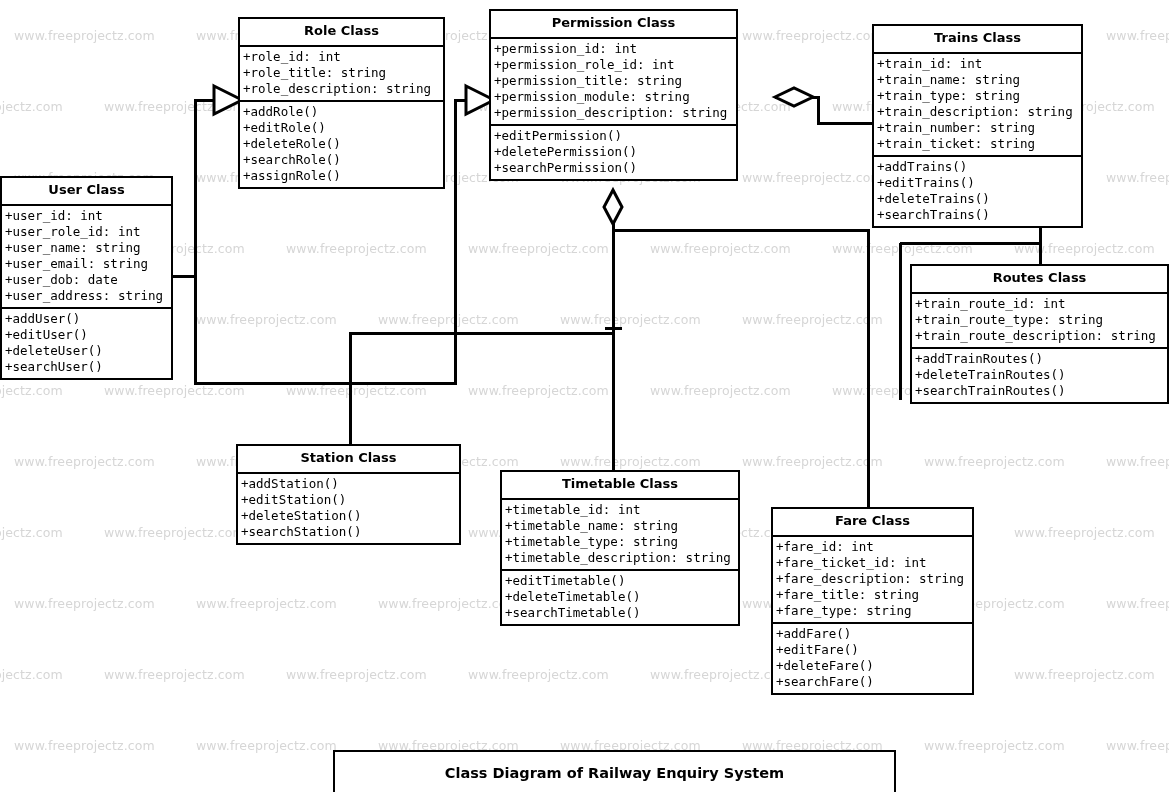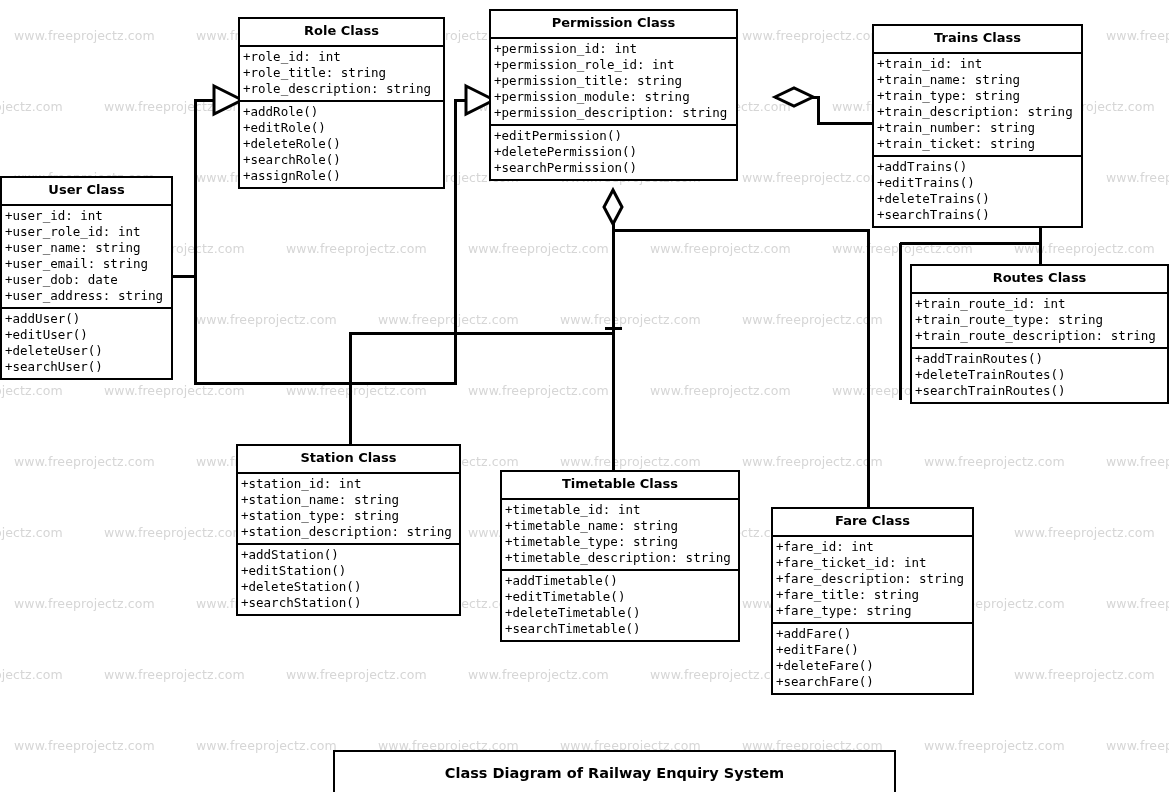--- a/index.html
+++ b/index.html
@@ -287,43 +287,36 @@
           <div class="uml-row">+train_route_description: string</div>
         </div>
         <div class="uml-section uml-methods">
           <div class="uml-row">+addTrainRoutes()</div>
           <div class="uml-row">+deleteTrainRoutes()</div>
           <div class="uml-row">+searchTrainRoutes()</div>
         </div>
       </div>
       <div class="uml-class" style="left: 236px; top: 436px; width: 225px;">
         <div class="uml-title">Station Class</div>
-        <div class="uml-section uml-attrs">
-          <div class="uml-row">+station_id: int</div>
-          <div class="uml-row">+station_name: string</div>
-          <div class="uml-row">+station_type: string</div>
-          <div class="uml-row">+station_description: string</div>
-        </div>
         <div class="uml-section uml-methods">
           <div class="uml-row">+addStation()</div>
           <div class="uml-row">+editStation()</div>
           <div class="uml-row">+deleteStation()</div>
           <div class="uml-row">+searchStation()</div>
         </div>
       </div>
       <div class="uml-class" style="left: 500px; top: 462px; width: 240px;">
         <div class="uml-title">Timetable Class</div>
         <div class="uml-section uml-attrs">
           <div class="uml-row">+timetable_id: int</div>
           <div class="uml-row">+timetable_name: string</div>
           <div class="uml-row">+timetable_type: string</div>
           <div class="uml-row">+timetable_description: string</div>
         </div>
         <div class="uml-section uml-methods">
-          <div class="uml-row">+addTimetable()</div>
           <div class="uml-row">+editTimetable()</div>
           <div class="uml-row">+deleteTimetable()</div>
           <div class="uml-row">+searchTimetable()</div>
         </div>
       </div>
       <div class="uml-class" style="left: 771px; top: 499px; width: 203px;">
         <div class="uml-title">Fare Class</div>
         <div class="uml-section uml-attrs">
           <div class="uml-row">+fare_id: int</div>
           <div class="uml-row">+fare_ticket_id: int</div>

